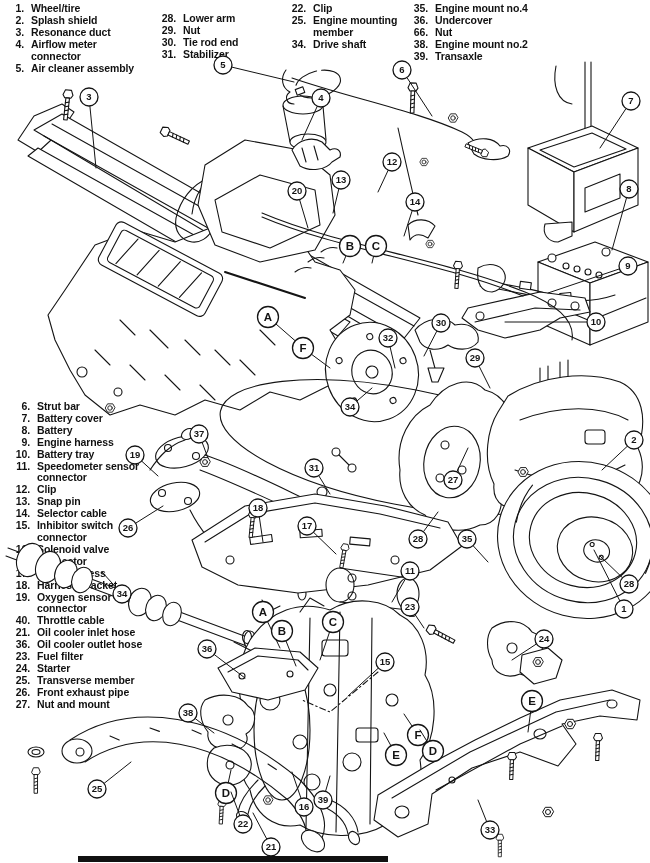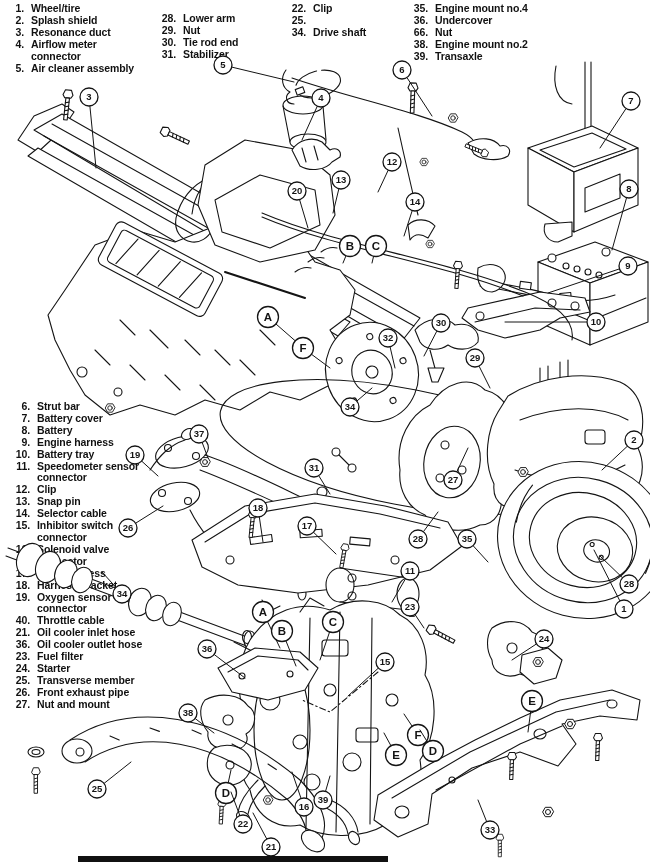--- a/index.html
+++ b/index.html
@@ -59,20 +59,22 @@
         <div class="plbl">Stabilizer</div>
       </div>
     </div>
   <div class="plist lw3" style="left:282px;top:3px;">
       <div class="prow">
         <div class="pnum">22.</div>
         <div class="plbl">Clip</div>
       </div>
       <div class="prow">
         <div class="pnum">25.</div>
+        <div class="plbl">Engine mounting
+member</div>
       </div>
       <div class="prow">
         <div class="pnum">34.</div>
         <div class="plbl">Drive shaft</div>
       </div>
     </div>
   <div class="plist lw4" style="left:404px;top:3px;">
       <div class="prow">
         <div class="pnum">35.</div>
         <div class="plbl">Engine mount no.4</div>

